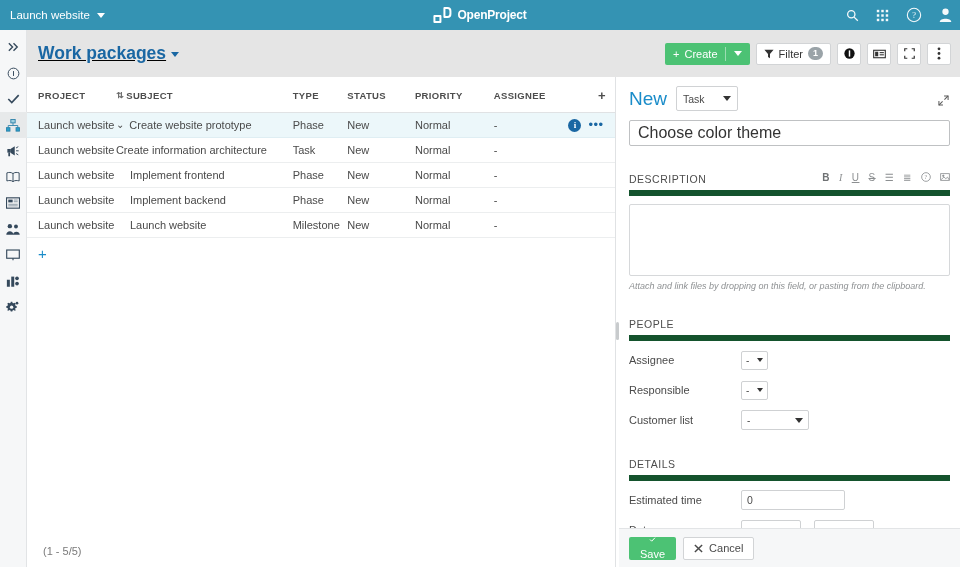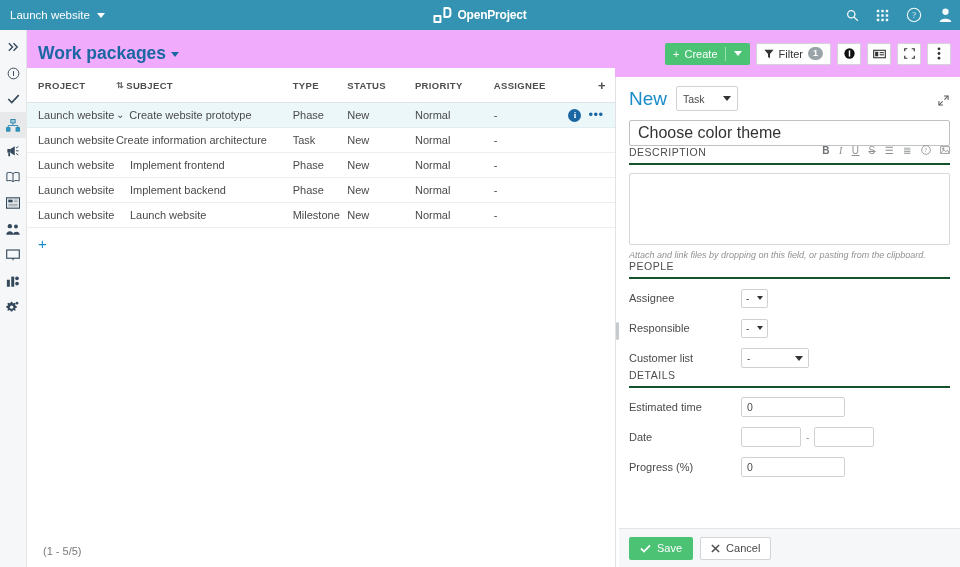--- a/index.html
+++ b/index.html
@@ -53,21 +53,21 @@
   }
   .rail-item {
     width: 27px; height: 26px; display: flex; align-items: center; justify-content: center;
     cursor: pointer; color: #35495c;
   }
   .rail-item.active { background: #e7e9ea; }
 
   
   .page-head {
     position: absolute; top: 30px; left: 27px; width: 933px; height: 47px;
-    background: #f0abfc; display: flex; align-items: center;
+    background: #e5e5e5; display: flex; align-items: center; text-decoration: underline;
   }
   .page-title {
     margin-left: 11px; font-size: 17.5px; font-weight: bold; color: #1a67a3;
     display: flex; align-items: baseline; gap: 5px; cursor: pointer;
   }
   .title-caret {
     width: 0; height: 0; border-left: 4px solid transparent;
     border-right: 4px solid transparent; border-top: 5px solid #1a67a3;
     position: relative; top: -2px;
   }
@@ -88,21 +88,21 @@
     gap: 5px; cursor: pointer; font-family: inherit;
   }
   .filter-badge {
     background: #9aa3a8; color: #fff; border-radius: 8px; font-size: 9px;
     padding: 1px 5px; line-height: 1.3; font-weight: bold;
   }
   .btn-ico { width: 24px; justify-content: center; padding: 0; }
 
   
   .table-wrap {
-    position: absolute; top: 68px; left: 27px; width: 588px; height: 490px;
+    position: absolute; top: 78px; left: 27px; width: 588px; height: 490px;
     background: #fff; overflow: hidden;
   }
   table.wp { width: 100%; border-collapse: collapse; table-layout: fixed; }
   table.wp th {
     font-size: 9.5px; font-weight: bold; color: #4d4d4d; text-align: left;
     letter-spacing: .35px; padding: 10px 4px 9px 0; border-bottom: 1px solid #e0e2e4;
     white-space: nowrap;
   }
   table.wp td {
     font-size: 11px; color: #4a4a4a; padding: 0 4px 0 0; height: 25px;
@@ -158,22 +158,22 @@
     display: flex; align-items: center; justify-content: space-between; cursor: pointer;
   }
   .tri-down { width: 0; height: 0; border-left: 4px solid transparent;
               border-right: 4px solid transparent; border-top: 5px solid #333; }
   .expand-ico { position: absolute; right: 1px; top: 6px; color: #5a5a5a; cursor: pointer; }
   .subject-input {
     margin-top: 9px; width: 100%; height: 26px; border: 1px solid #bfc1c3; border-radius: 2px;
     font-size: 16px; color: #333; padding: 0 8px; font-family: inherit; background:#fff;
   }
   .sec-head {
-    margin-top: 0; font-size: 10.5px; color: #4d4d4d; letter-spacing: .5px;
-    padding-bottom: 5px; border-bottom: 2px solid #14532d; font-weight: normal;
+    margin-top: 27px; font-size: 10.5px; color: #4d4d4d; letter-spacing: .5px;
+    padding-bottom: 5px; border-bottom: 6px solid #14532d; font-weight: normal;
   }
   .fmt-bar { float: right; display: flex; align-items: center; gap: 9px; position: relative; top: -1px; }
   .fmt-btn { font-size: 10px; color: #8c8f91; cursor: pointer; line-height: 1; }
   .fmt-btn.b { font-weight: bold; color: #6f7274; }
   .fmt-btn.i { font-style: italic; font-family: "Liberation Serif", serif; }
   .fmt-btn.u { text-decoration: underline; }
   .fmt-btn.s { text-decoration: line-through; }
   .desc-box {
     margin-top: 8px; width: 100%; height: 72px; border: 1px solid #d6d8da;
     border-radius: 2px; background: #fff;
@@ -202,21 +202,21 @@
   .date-sep { color: #8a8d8f; font-size: 10px; }
 
   .detail-footer {
     position: absolute; bottom: 0; left: 0; width: 341px; height: 39px;
     background: #f6f7f8; border-top: 1px solid #e2e4e6;
     display: flex; align-items: center; gap: 7px; padding-left: 10px;
   }
   .btn-save {
     background: #4cc274; color: #fff; border: none; border-radius: 2px; height: 23px;
     padding: 0 11px; font-size: 11px; display: flex; align-items: center; gap: 6px;
-    cursor: pointer; font-family: inherit;
+    cursor: pointer; font-family: inherit; flex-direction: column;
   }
   .btn-cancel {
     background: #fff; color: #4a4a4a; border: 1px solid #d2d4d6; border-radius: 2px;
     height: 23px; padding: 0 10px; font-size: 11px; display: flex; align-items: center;
     gap: 6px; cursor: pointer; font-family: inherit;
   }
 </style>
 </head>
 <body>
 

